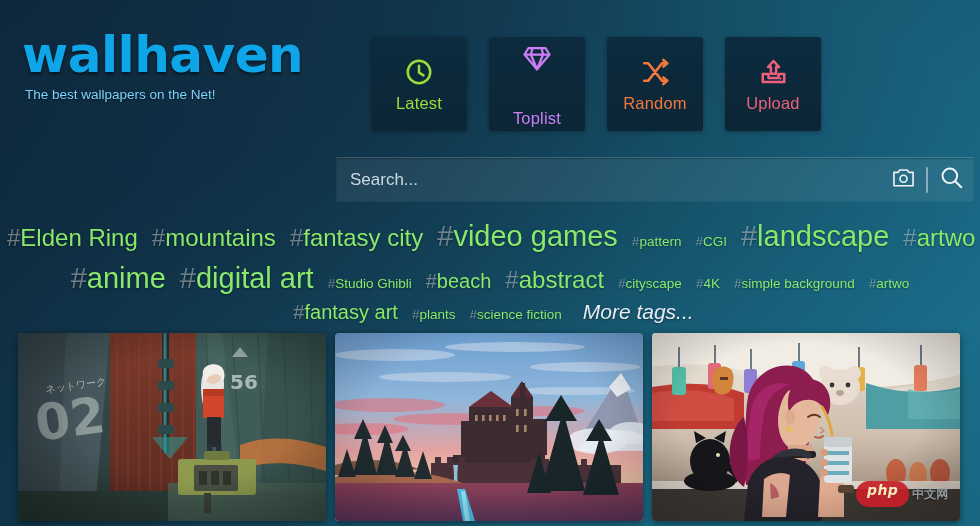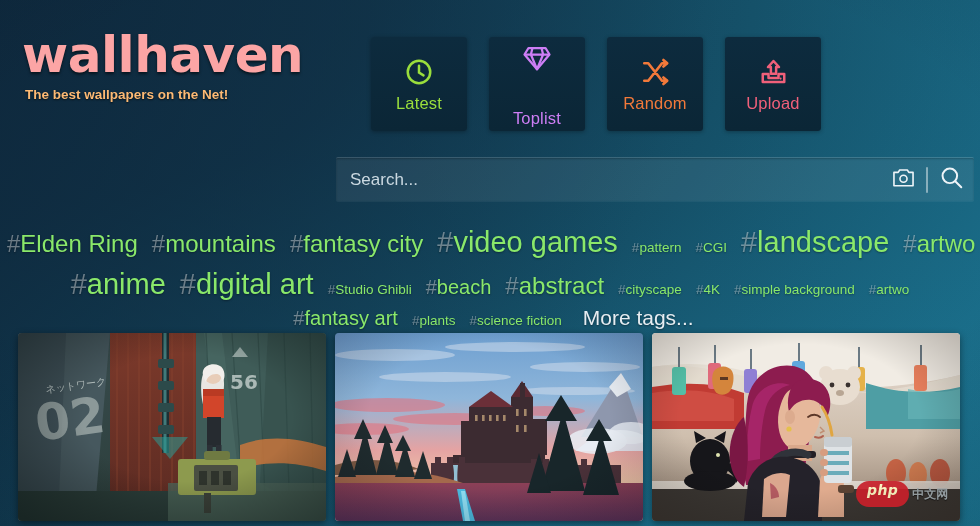--- a/index.html
+++ b/index.html
@@ -28,27 +28,27 @@
     position: absolute; inset: 0;
     background: radial-gradient(120% 110% at 50% 40%, rgba(0,0,0,0) 45%, rgba(4,20,32,0.30) 100%);
   }
 
   
   #header { position: absolute; left: 0; top: 0; width: 980px; height: 140px; }
 
   #logo-block { position: absolute; left: 22px; top: 30px; }
   #logo-word {
     font-size: 50px; font-weight: bold; letter-spacing: -0.5px;
-    color: #fca5a5; line-height: 1;
+    color: #0ea5e9; line-height: 1;
     text-shadow: 0 2px 3px rgba(0,0,0,0.55);
     font-family: "DejaVu Sans", sans-serif;
   }
   #logo-tag {
     margin-top: 7px; margin-left: 3px;
-    font-size: 13.5px; font-weight: bold; color: #fdba74;
+    font-size: 13.5px; font-weight: normal; color: #7dd3fc;
     text-shadow: 0 1px 2px rgba(0,0,0,0.6);
   }
 
   #mainnav { position: absolute; left: 371px; top: 37px; display: flex; gap: 22px; }
   .navbtn {
     width: 96px; height: 94px;
     background: linear-gradient(180deg, #0d2b3e 0%, #0b2636 100%);
     border-radius: 3px;
     display: flex; flex-direction: column;
     align-items: center; justify-content: center;
@@ -91,31 +91,32 @@
   }
   .tagrow { display: block; white-space: nowrap; }
   .tagrow.r1 { height: 42px; }
   .tagrow.r2 { height: 38px; }
   .tagrow.r3 { height: 34px; }
   .tag {
     display: inline-block; vertical-align: baseline;
     text-decoration: none; cursor: pointer;
     color: #8ae86a;
     text-shadow: 0 1px 2px rgba(0,0,0,0.35);
-    margin: 14px 7px;
+    margin: 8px 7px;
   }
   .tag .h { color: rgba(255,255,255,0.40); }
   .s-xl { font-size: 29px; }
   .s-lg { font-size: 24px; }
   .s-md { font-size: 20px; }
   .s-sm { font-size: 13.5px; font-weight: normal; }
   #moretags {
     display: inline-block; margin-left: 14px;
     font-size: 21px; color: #e6edf2; cursor: pointer;
     text-shadow: 0 1px 2px rgba(0,0,0,0.4);
+    font-style: italic;
   }
 
   
   #thumbs { position: absolute; left: 18px; top: 333px; width: 944px; display: flex; gap: 9px; }
   .thumb {
     width: 308px; height: 188px; border-radius: 4px;
     overflow: hidden; position: relative; cursor: pointer;
     box-shadow: 0 2px 7px rgba(0,0,0,0.45);
   }
   .thumb svg { display: block; width: 100%; height: 100%; }

